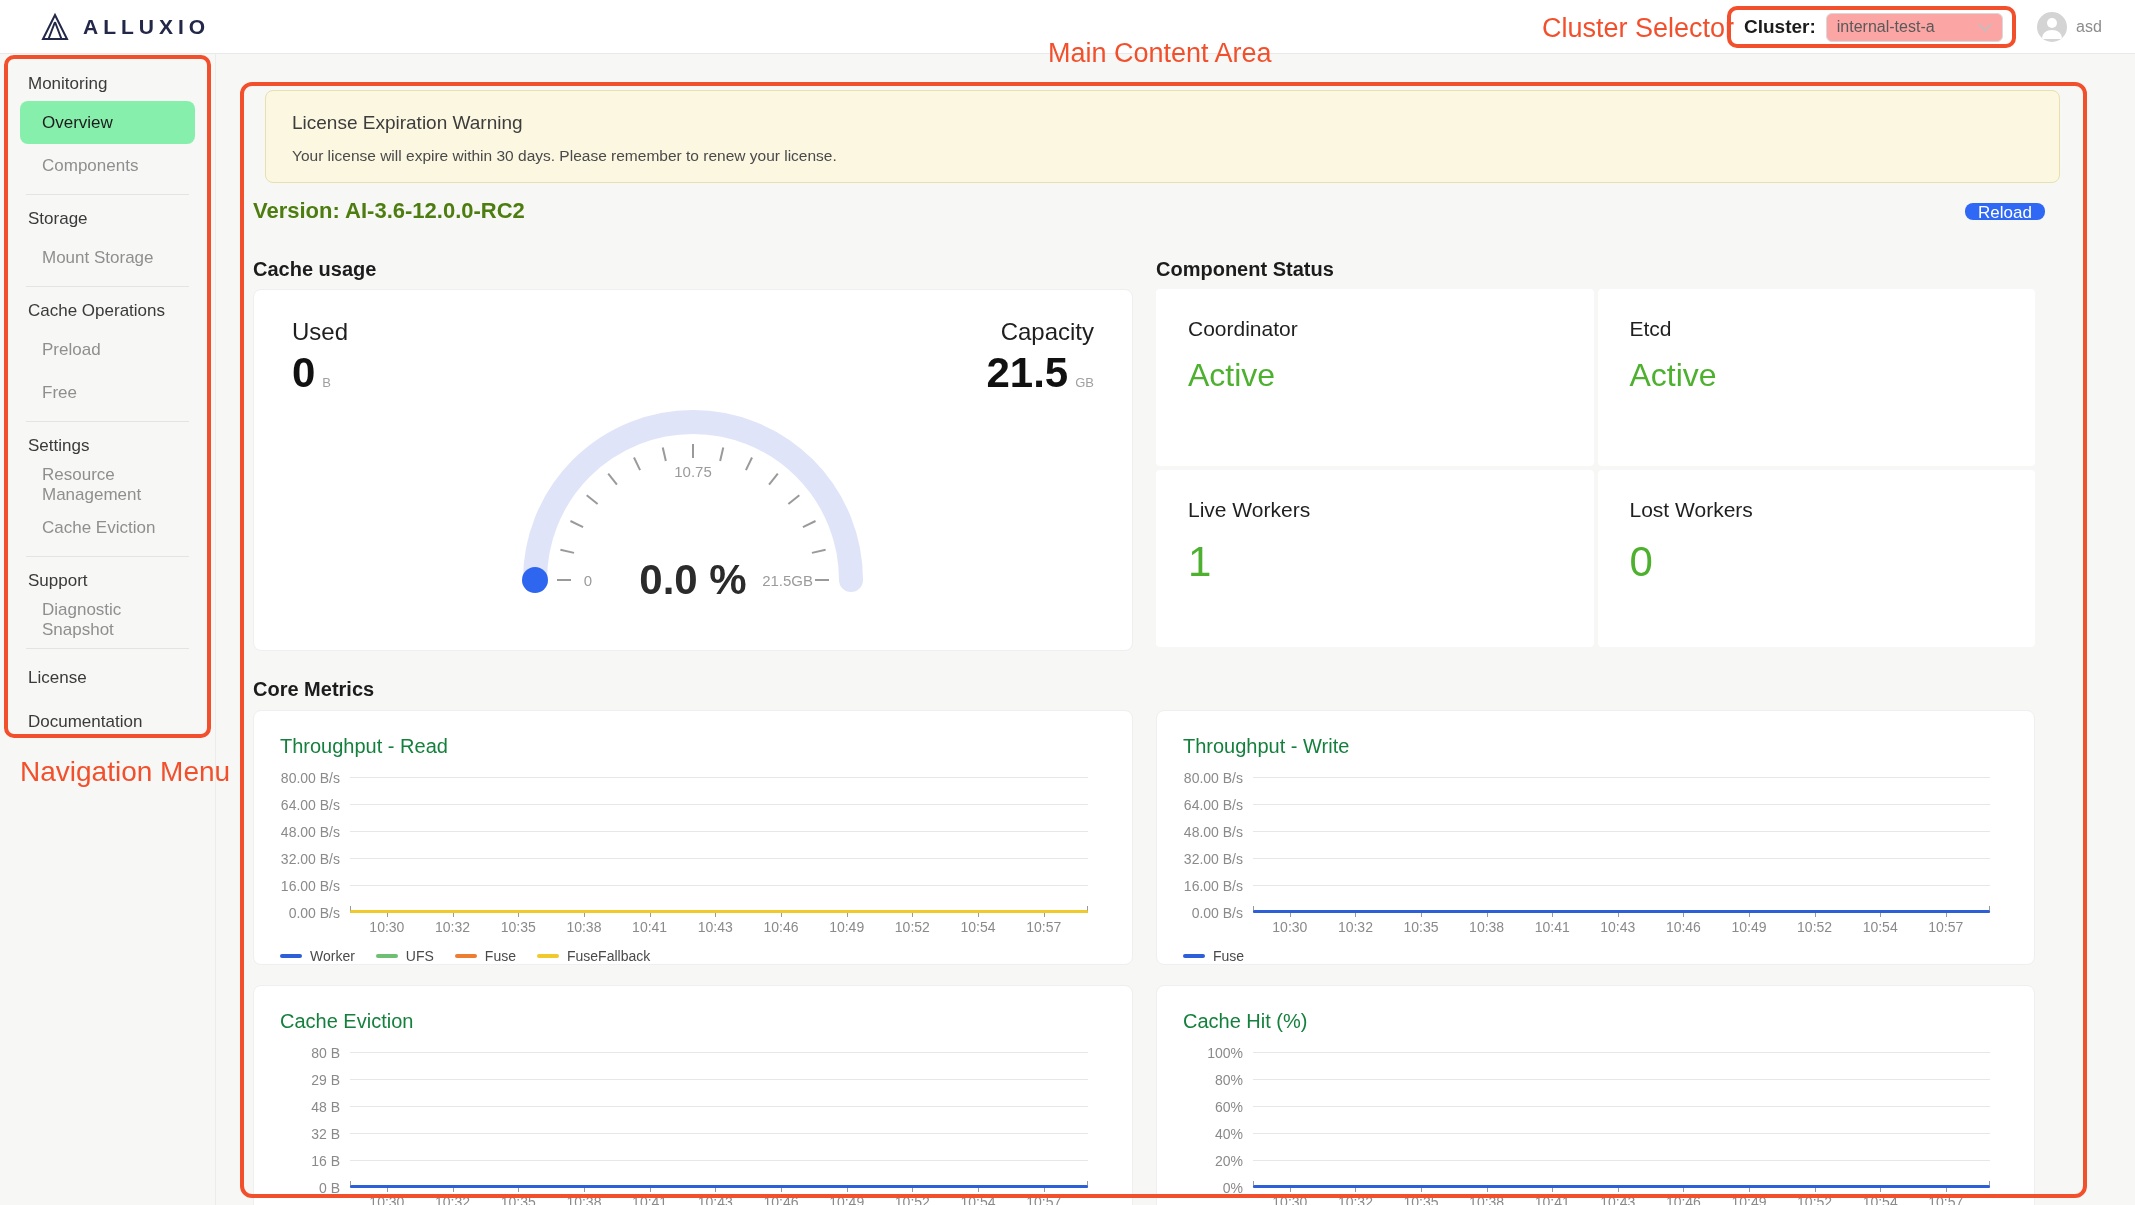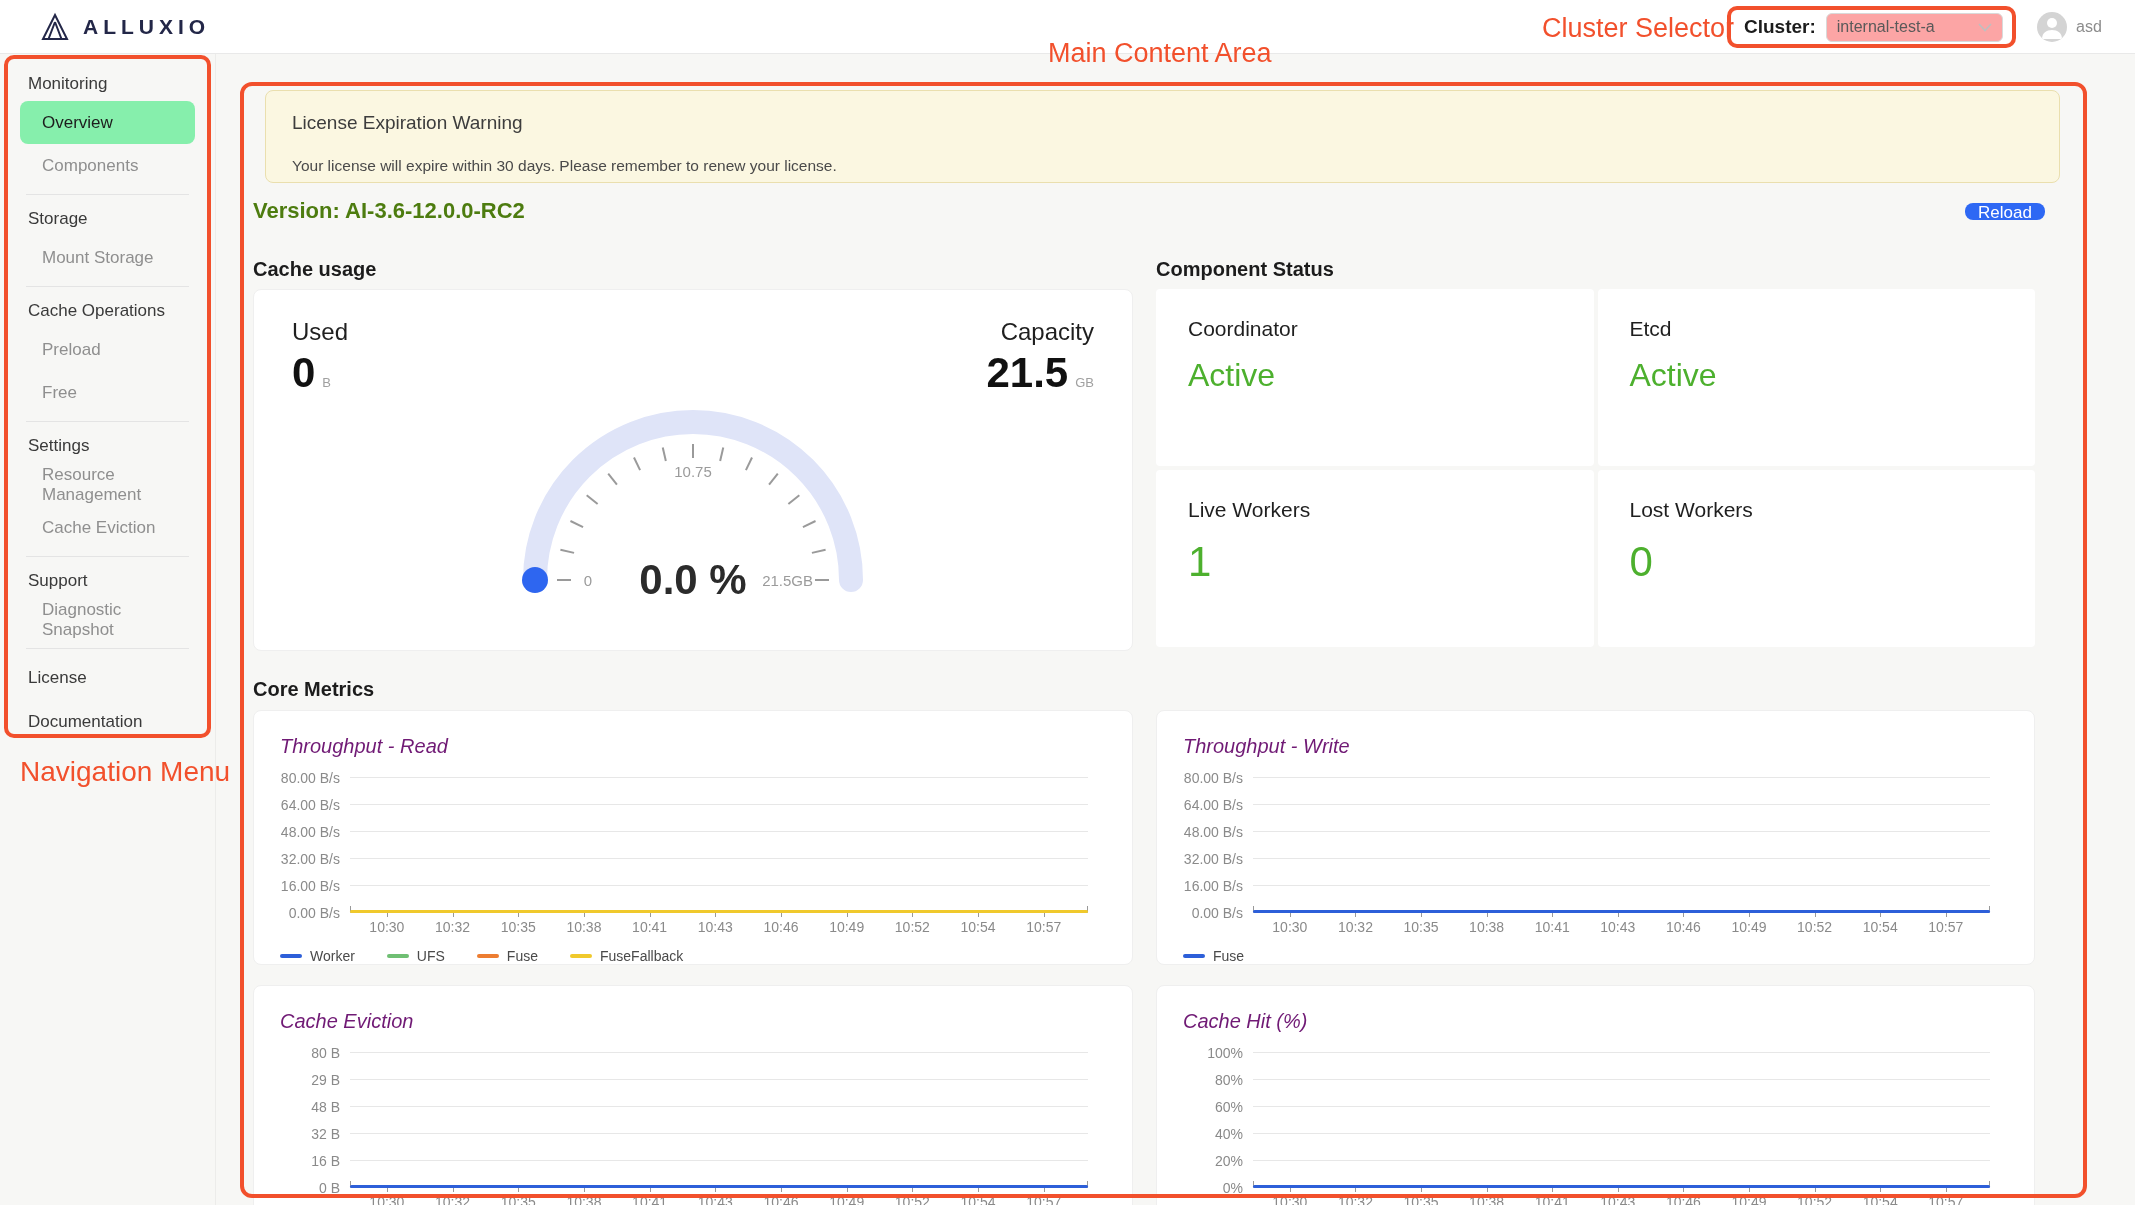--- a/index.html
+++ b/index.html
@@ -33,21 +33,21 @@
   .side-divider-line{position:absolute;left:215px;top:54px;width:1px;height:1151px;background:#ececea;}
   .sidebar{position:absolute;left:4px;top:55px;width:207px;height:683px;border:4px solid var(--accent);border-radius:10px;padding-top:8px;z-index:6;}
   .side-h{height:34px;display:flex;align-items:center;font-size:17px;color:#3a3a3a;padding-left:20px;}
   .side-item{height:43px;display:flex;align-items:center;font-size:17px;color:var(--text-gray);margin:0 12px;padding-left:22px;border-radius:8px;cursor:pointer;}
   .side-item.active{background:#86efac;color:#1d1d1d;}
   .side-div{height:1px;background:#e4e4e4;margin:7px 18px;}
   .side-foot{height:44px;display:flex;align-items:center;font-size:17px;color:#3a3a3a;padding-left:20px;cursor:pointer;}
   
   .main-border{position:absolute;left:240px;top:82px;width:1847px;height:1116px;border:4px solid var(--accent);border-radius:12px;pointer-events:none;z-index:10;}
   .warning{position:absolute;left:265px;top:90px;width:1795px;height:93px;background:#fbf7e1;border:1px solid #eadfae;border-radius:8px;padding:21px 26px;}
-  .warning-title{font-size:19px;color:#3d3d3d;margin-bottom:23px;}
+  .warning-title{font-size:19px;color:#3d3d3d;margin-bottom:13px;}
   .warning-msg{font-size:15.5px;color:#4a4a4a;}
   .version-row{position:absolute;left:253px;top:198px;width:1792px;display:flex;justify-content:space-between;align-items:center;}
   .version{font-size:22px;font-weight:700;color:#4d7c0f;}
   .btn-reload{width:80px;height:17px;background:var(--primary-blue);color:#fff;border:none;border-radius:8px;font-size:17px;font-family:inherit;cursor:pointer;}
   .sec-title{position:absolute;font-size:20px;font-weight:700;color:#1c1c1c;}
   .card{background:#fff;border:1px solid #efefef;border-radius:8px;position:absolute;}
   
   .usage-row{display:flex;justify-content:space-between;padding:28px 38px 0 38px;}
   .usage-label{font-size:24px;color:#1f1f1f;}
   .usage-val{display:flex;align-items:flex-end;gap:7px;margin-top:6px;}
@@ -57,30 +57,30 @@
   .u-right .usage-val{justify-content:flex-end;}
   .gauge-wrap{display:flex;justify-content:center;margin-top:8px;}
   
   .status-grid{position:absolute;left:1156px;top:289px;width:879px;height:358px;display:grid;grid-template-columns:1fr 1fr;grid-template-rows:1fr 1fr;gap:4px;}
   .status-card{background:#fff;border-radius:4px;padding:28px 32px;}
   .status-label{font-size:21px;color:#1f1f1f;margin-bottom:16px;}
   .status-value{font-size:32px;font-weight:500;color:var(--status-green);}
   .status-value.big{font-size:42px;}
   
   .chart-card{padding:24px 26px;}
-  .chart-title{font-size:20px;color:#701a75;margin-bottom:19px;font-style:italic;}
+  .chart-title{font-size:20px;color:#15803d;margin-bottom:19px;}
   .plot{position:relative;margin-left:70px;margin-right:18px;height:135px;}
   .gridrow{position:absolute;left:0;right:0;height:1px;background:#e7e7e7;}
   .ylab{position:absolute;left:-74px;width:64px;text-align:right;font-size:14px;color:#8a8a8a;transform:translateY(-7px);}
   .axisline{position:absolute;left:0;right:0;top:135px;height:1px;background:#b9b9b9;}
   .endtick{position:absolute;width:1px;height:6px;background:#999;top:129px;}
   .xtick{position:absolute;width:1px;height:5px;background:#999;top:135px;}
   .xlab{position:absolute;top:142px;width:60px;margin-left:-30px;text-align:center;font-size:14px;color:#8a8a8a;}
   .flatline{position:absolute;left:0;right:0;top:133px;height:3px;border-radius:2px;}
-  .legend{display:flex;gap:32px;margin-top:36px;align-items:center;}
+  .legend{display:flex;gap:21px;margin-top:36px;align-items:center;}
   .lg-item{display:flex;align-items:center;gap:8px;}
   .lg-swatch{width:22px;height:4px;border-radius:2px;}
   .lg-label{font-size:14px;color:#4a4a4a;}
 </style>
 </head>
 <body>
 
 <div class="header">
   <div class="logo">
     <svg width="30" height="30" viewBox="0 0 30 30">

